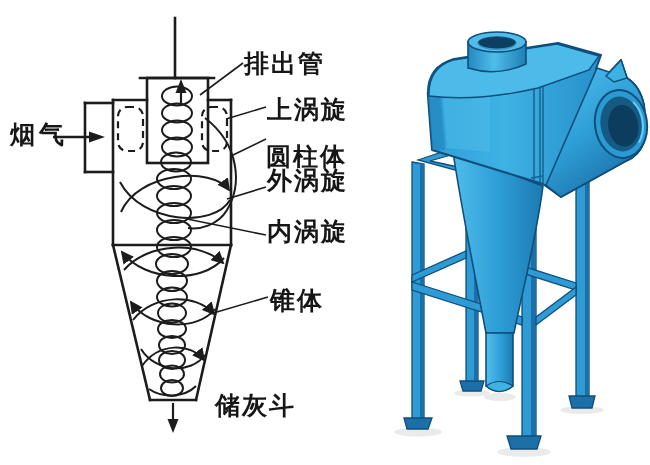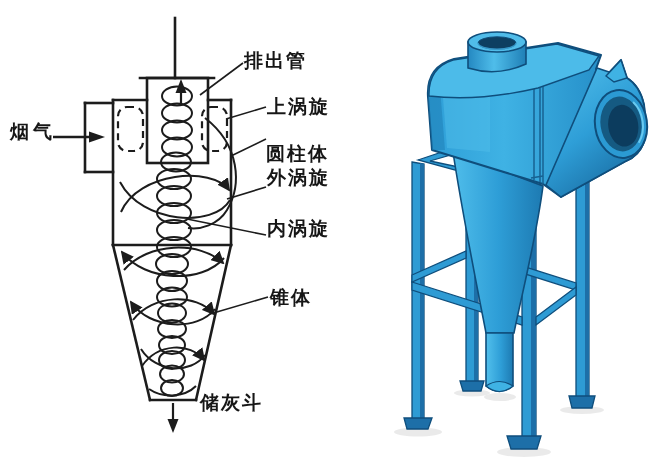--- a/index.html
+++ b/index.html
@@ -4,21 +4,21 @@
 <style>
   html,body{margin:0;padding:0;background:#ffffff;}
   .stage{
     position:relative;width:650px;height:465px;background:#ffffff;overflow:hidden;
     font-family:"DejaVu Serif","Liberation Serif",serif;
   }
   .fig{position:absolute;top:0;}
   .fig-left{left:0;width:340px;height:465px;}
   .fig-right{left:340px;width:310px;height:465px;}
   .lbl{
-    position:absolute;color:#161616;font-size:19px;font-weight:600;
+    position:absolute;color:#161616;font-size:25px;font-weight:600;
     letter-spacing:2px;white-space:nowrap;line-height:1;
   }
   .lbl-flue{letter-spacing:4px;}
   svg{display:block;}
 </style>
 </head>
 <body>
 
 <div class="stage">
 
@@ -111,21 +111,21 @@
       </g>
     </svg>
 
     <div class="lbl lbl-flue" style="left:10px;top:122px;">烟气</div>
     <div class="lbl" style="left:244px;top:51px;">排出管</div>
     <div class="lbl" style="left:267px;top:97px;">上涡旋</div>
     <div class="lbl" style="left:266px;top:144px;">圆柱体</div>
     <div class="lbl" style="left:267px;top:168px;">外涡旋</div>
     <div class="lbl" style="left:267px;top:219px;">内涡旋</div>
     <div class="lbl" style="left:270px;top:288px;">锥体</div>
-    <div class="lbl" style="left:200px;top:393px;">储灰斗</div>
+    <div class="lbl" style="left:215px;top:393px;">储灰斗</div>
   </div>
 
   <div class="fig fig-right">
     <svg width="310" height="465" viewBox="0 0 310 465">
       <defs>
         <linearGradient id="bodyGrad" x1="0" y1="0" x2="1" y2="0">
           <stop offset="0" stop-color="#2e9ed7"></stop>
           <stop offset="0.35" stop-color="#3fb2e4"></stop>
           <stop offset="0.7" stop-color="#2b97cf"></stop>
           <stop offset="1" stop-color="#1f7fb6"></stop>

